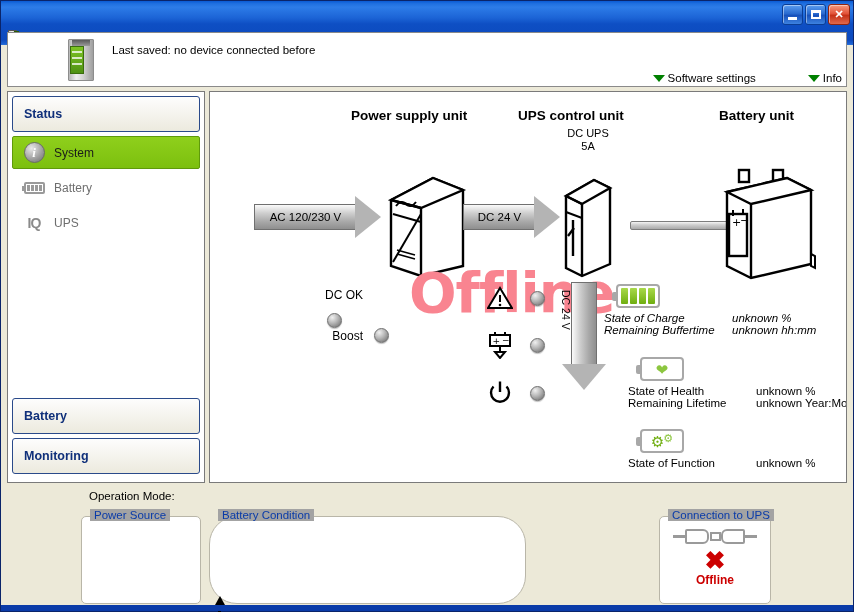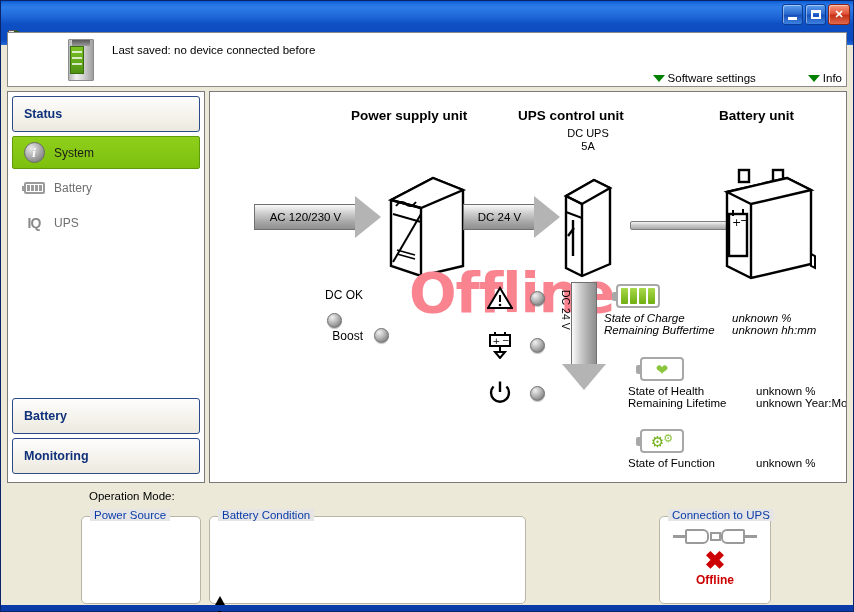--- a/index.html
+++ b/index.html
@@ -256,21 +256,21 @@
     padding-left: 82px; line-height: 18px;
   }
 
   
   .gbox {
     position: absolute; border: 1px solid #b9b6a8; border-radius: 5px;
     background: #fff; top: 515px; height: 88px;
   }
   .gbox > .legend {
     position: absolute; top: -8px; left: 8px; padding: 0 4px;
-    background: #e5e5e5; font-size: 11.5px; color: #0a3ba8;
+    background: #a3a3a3; font-size: 11.5px; color: #0a3ba8;
     white-space: nowrap;
   }
   .conn-body {
     position: absolute; left: 0; right: 0; top: 8px;
     display: flex; flex-direction: column; align-items: center; gap: 2px;
   }
   .usb { width: 84px; height: 22px; position: relative; }
   .usb .lft, .usb .rgt {
     position: absolute; top: 4px; width: 24px; height: 15px;
     border: 2px solid #9a9a9a; background: #fff;
@@ -545,21 +545,21 @@
 
   <div class="opbar">
     <span>Operation Mode:</span>
     <span></span>
   </div>
 
   <div class="gbox" style="left:80px; width:120px;">
     <span class="legend">Power Source</span>
   </div>
 
-  <div class="gbox" style="left:208px; width:317px;">
+  <div class="gbox" style="left:208px; width:317px;border-radius:28px;">
     <span class="legend">Battery Condition</span>
   </div>
 
 
   <div class="gbox" style="left:658px; width:112px;">
     <span class="legend">Connection to UPS</span>
     <div class="conn-body">
       <div class="usb">
         <div class="wl"></div>
           <div class="lft"></div>

